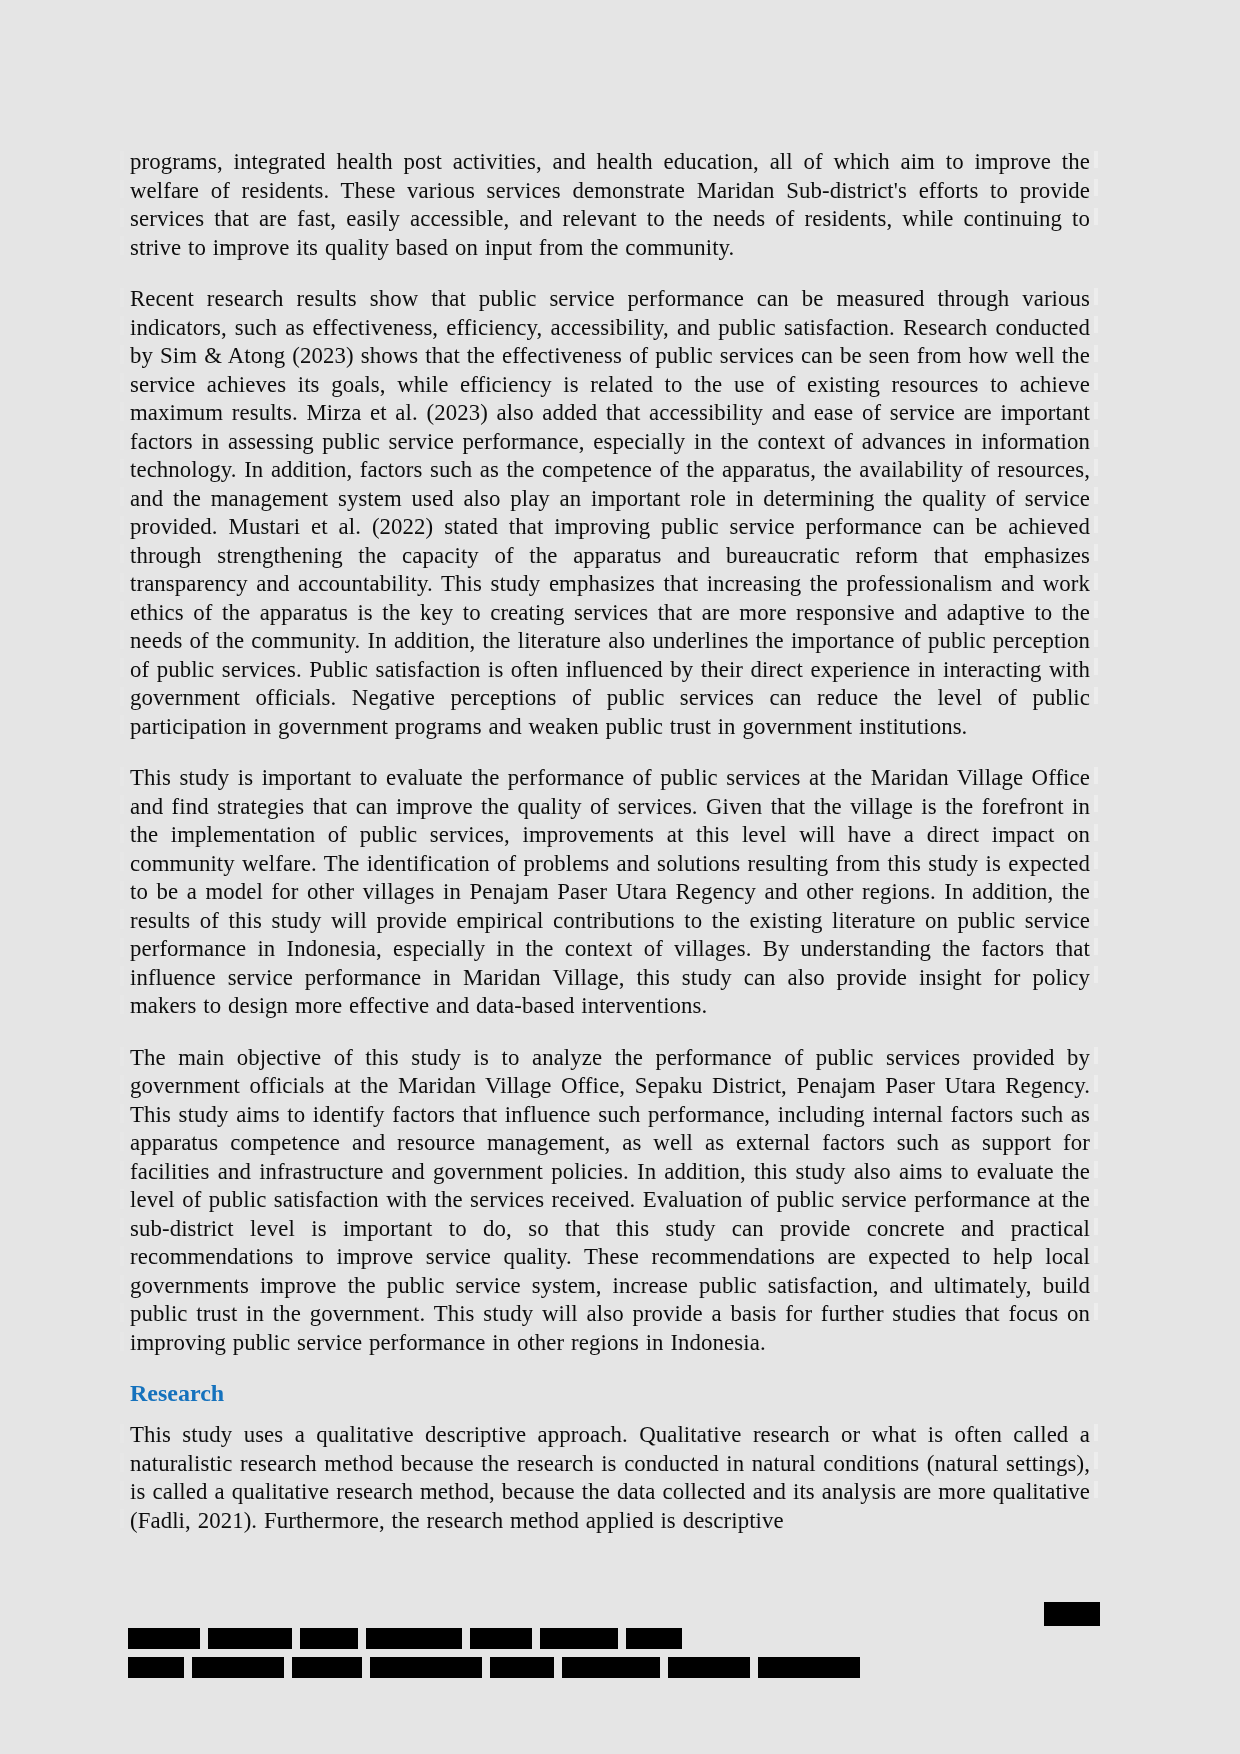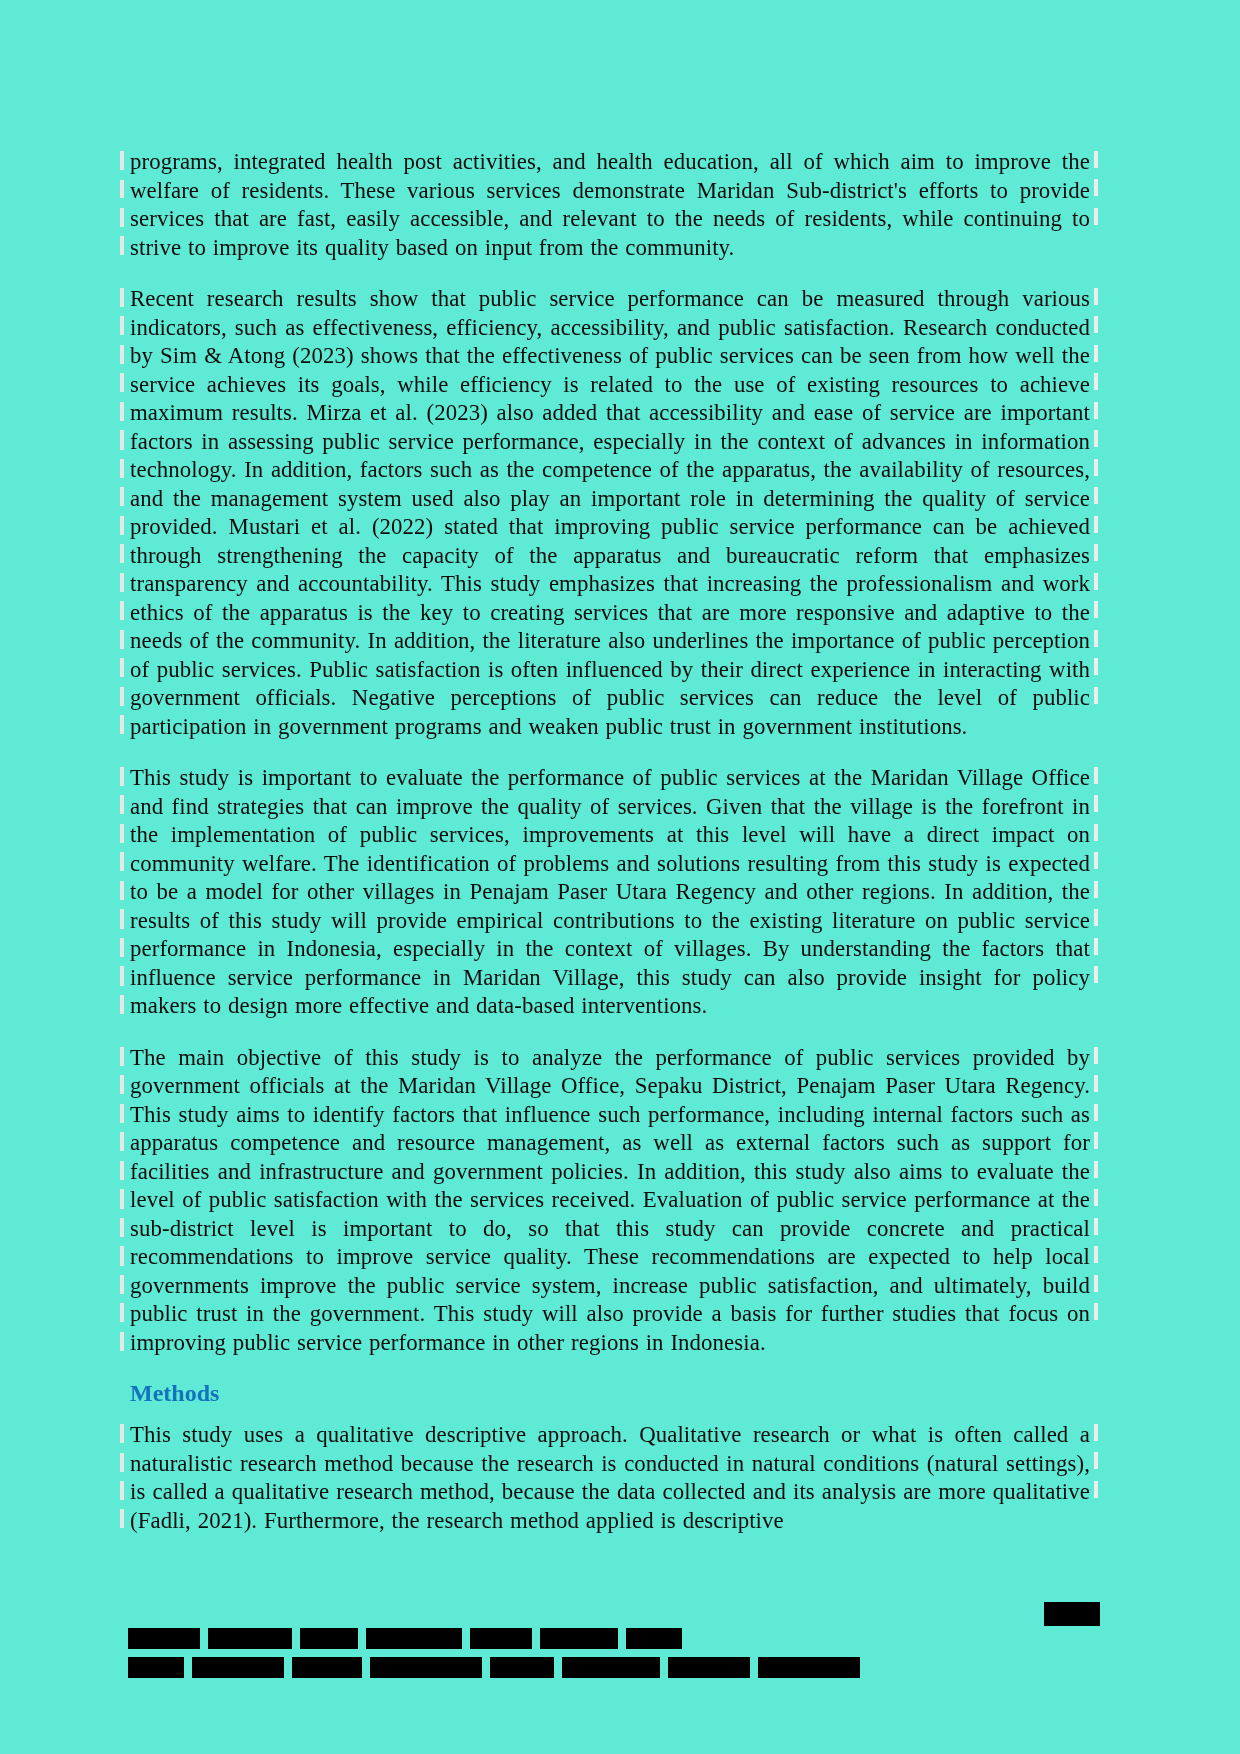--- a/index.html
+++ b/index.html
@@ -4,21 +4,21 @@
 <style>
   html, body {
     margin: 0;
     padding: 0;
     background: #ffffff;
   }
   .page {
     position: relative;
     width: 1240px;
     height: 1754px;
-    background: #5eead4;
+    background: #e5e5e5;
     overflow: hidden;
     font-family: "Liberation Serif", "DejaVu Serif", serif;
     color: #0d0d0d;
   }
   .text-column {
     position: absolute;
     left: 130px;
     top: 148px;
     width: 960px;
   }
@@ -97,21 +97,21 @@
 
   <div class="text-column">
     <p class="body-par">programs, integrated health post activities, and health education, all of which aim to improve the welfare of residents. These various services demonstrate Maridan Sub-district's efforts to provide services that are fast, easily accessible, and relevant to the needs of residents, while continuing to strive to improve its quality based on input from the community.</p>
 
     <p class="body-par">Recent research results show that public service performance can be measured through various indicators, such as effectiveness, efficiency, accessibility, and public satisfaction. Research conducted by Sim &amp; Atong (2023) shows that the effectiveness of public services can be seen from how well the service achieves its goals, while efficiency is related to the use of existing resources to achieve maximum results. Mirza et al. (2023) also added that accessibility and ease of service are important factors in assessing public service performance, especially in the context of advances in information technology. In addition, factors such as the competence of the apparatus, the availability of resources, and the management system used also play an important role in determining the quality of service provided. Mustari et al. (2022) stated that improving public service performance can be achieved through strengthening the capacity of the apparatus and bureaucratic reform that emphasizes transparency and accountability. This study emphasizes that increasing the professionalism and work ethics of the apparatus is the key to creating services that are more responsive and adaptive to the needs of the community. In addition, the literature also underlines the importance of public perception of public services. Public satisfaction is often influenced by their direct experience in interacting with government officials. Negative perceptions of public services can reduce the level of public participation in government programs and weaken public trust in government institutions.</p>
 
     <p class="body-par">This study is important to evaluate the performance of public services at the Maridan Village Office and find strategies that can improve the quality of services. Given that the village is the forefront in the implementation of public services, improvements at this level will have a direct impact on community welfare. The identification of problems and solutions resulting from this study is expected to be a model for other villages in Penajam Paser Utara Regency and other regions. In addition, the results of this study will provide empirical contributions to the existing literature on public service performance in Indonesia, especially in the context of villages. By understanding the factors that influence service performance in Maridan Village, this study can also provide insight for policy makers to design more effective and data-based interventions.</p>
 
     <p class="body-par">The main objective of this study is to analyze the performance of public services provided by government officials at the Maridan Village Office, Sepaku District, Penajam Paser Utara Regency. This study aims to identify factors that influence such performance, including internal factors such as apparatus competence and resource management, as well as external factors such as support for facilities and infrastructure and government policies. In addition, this study also aims to evaluate the level of public satisfaction with the services received. Evaluation of public service performance at the sub-district level is important to do, so that this study can provide concrete and practical recommendations to improve service quality. These recommendations are expected to help local governments improve the public service system, increase public satisfaction, and ultimately, build public trust in the government. This study will also provide a basis for further studies that focus on improving public service performance in other regions in Indonesia.</p>
 
-    <h2 class="section-heading">Methods</h2>
+    <h2 class="section-heading">Research</h2>
 
     <p class="body-par last-par">This study uses a qualitative descriptive approach. Qualitative research or what is often called a naturalistic research method because the research is conducted in natural conditions (natural settings), is called a qualitative research method, because the data collected and its analysis are more qualitative (Fadli, 2021). Furthermore, the research method applied is descriptive</p>
   </div>
 
   <div class="redaction-square"></div>
 
   <div class="redaction-row redaction-row-1">
     <div class="redaction-seg" style="width:72px"></div>
     <div class="redaction-seg" style="width:84px"></div>
     <div class="redaction-seg" style="width:58px"></div>

